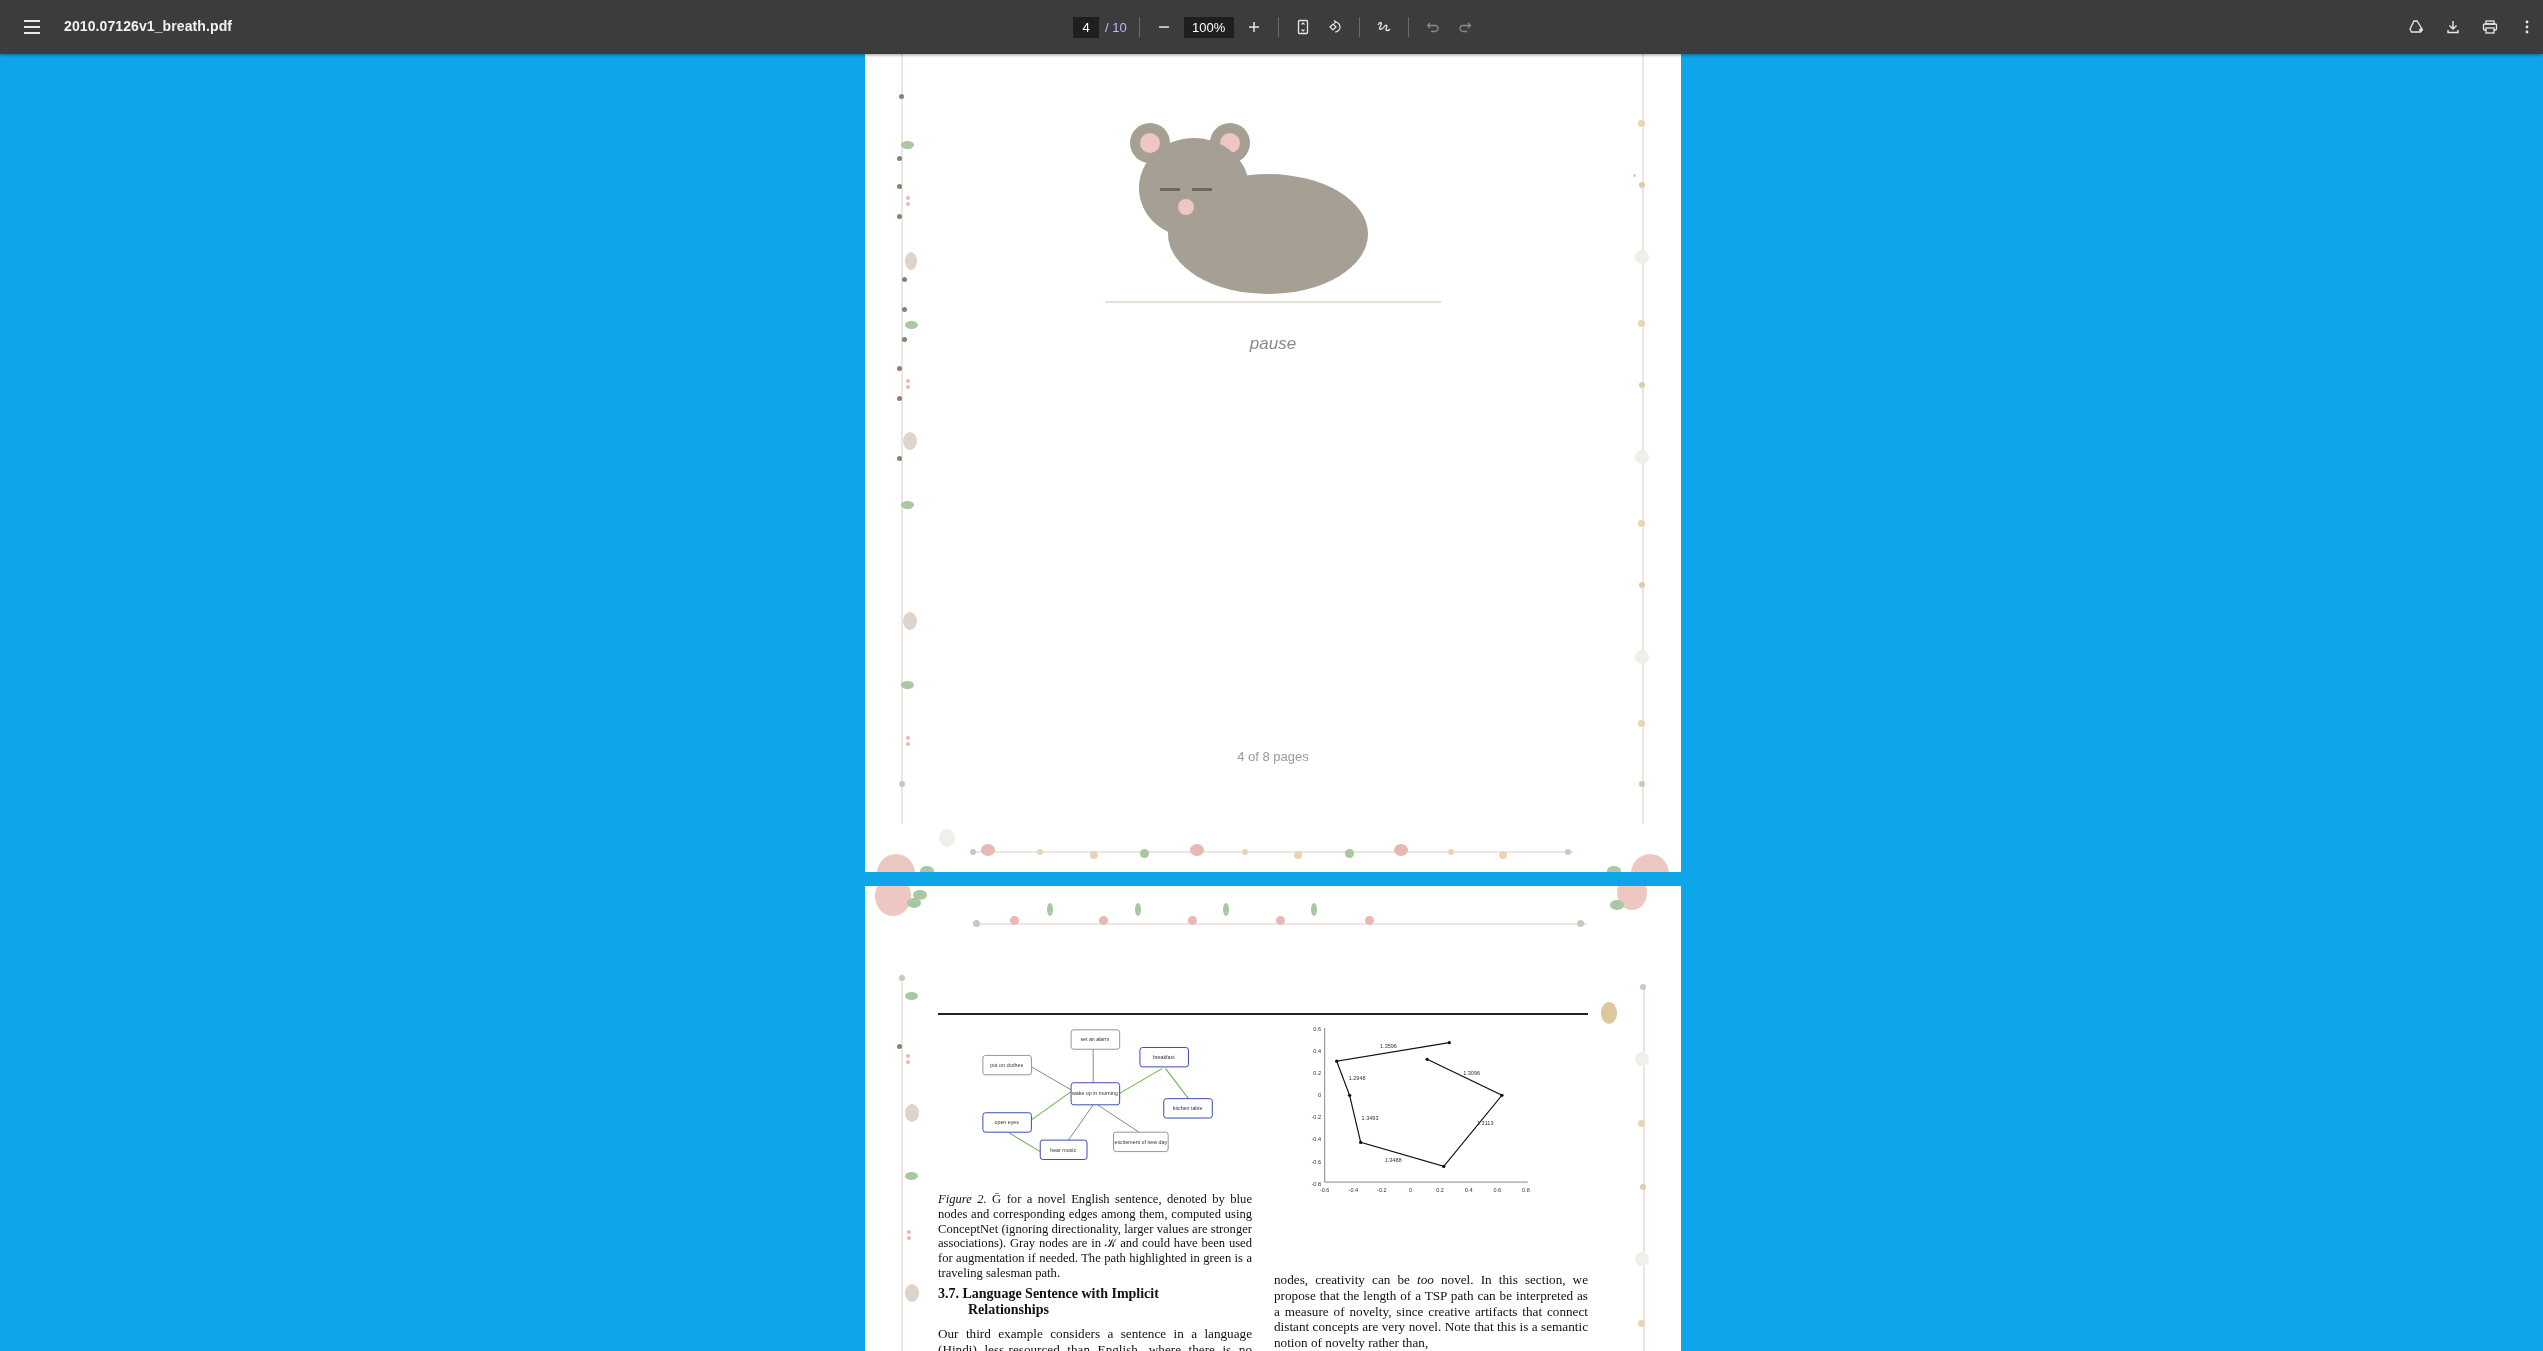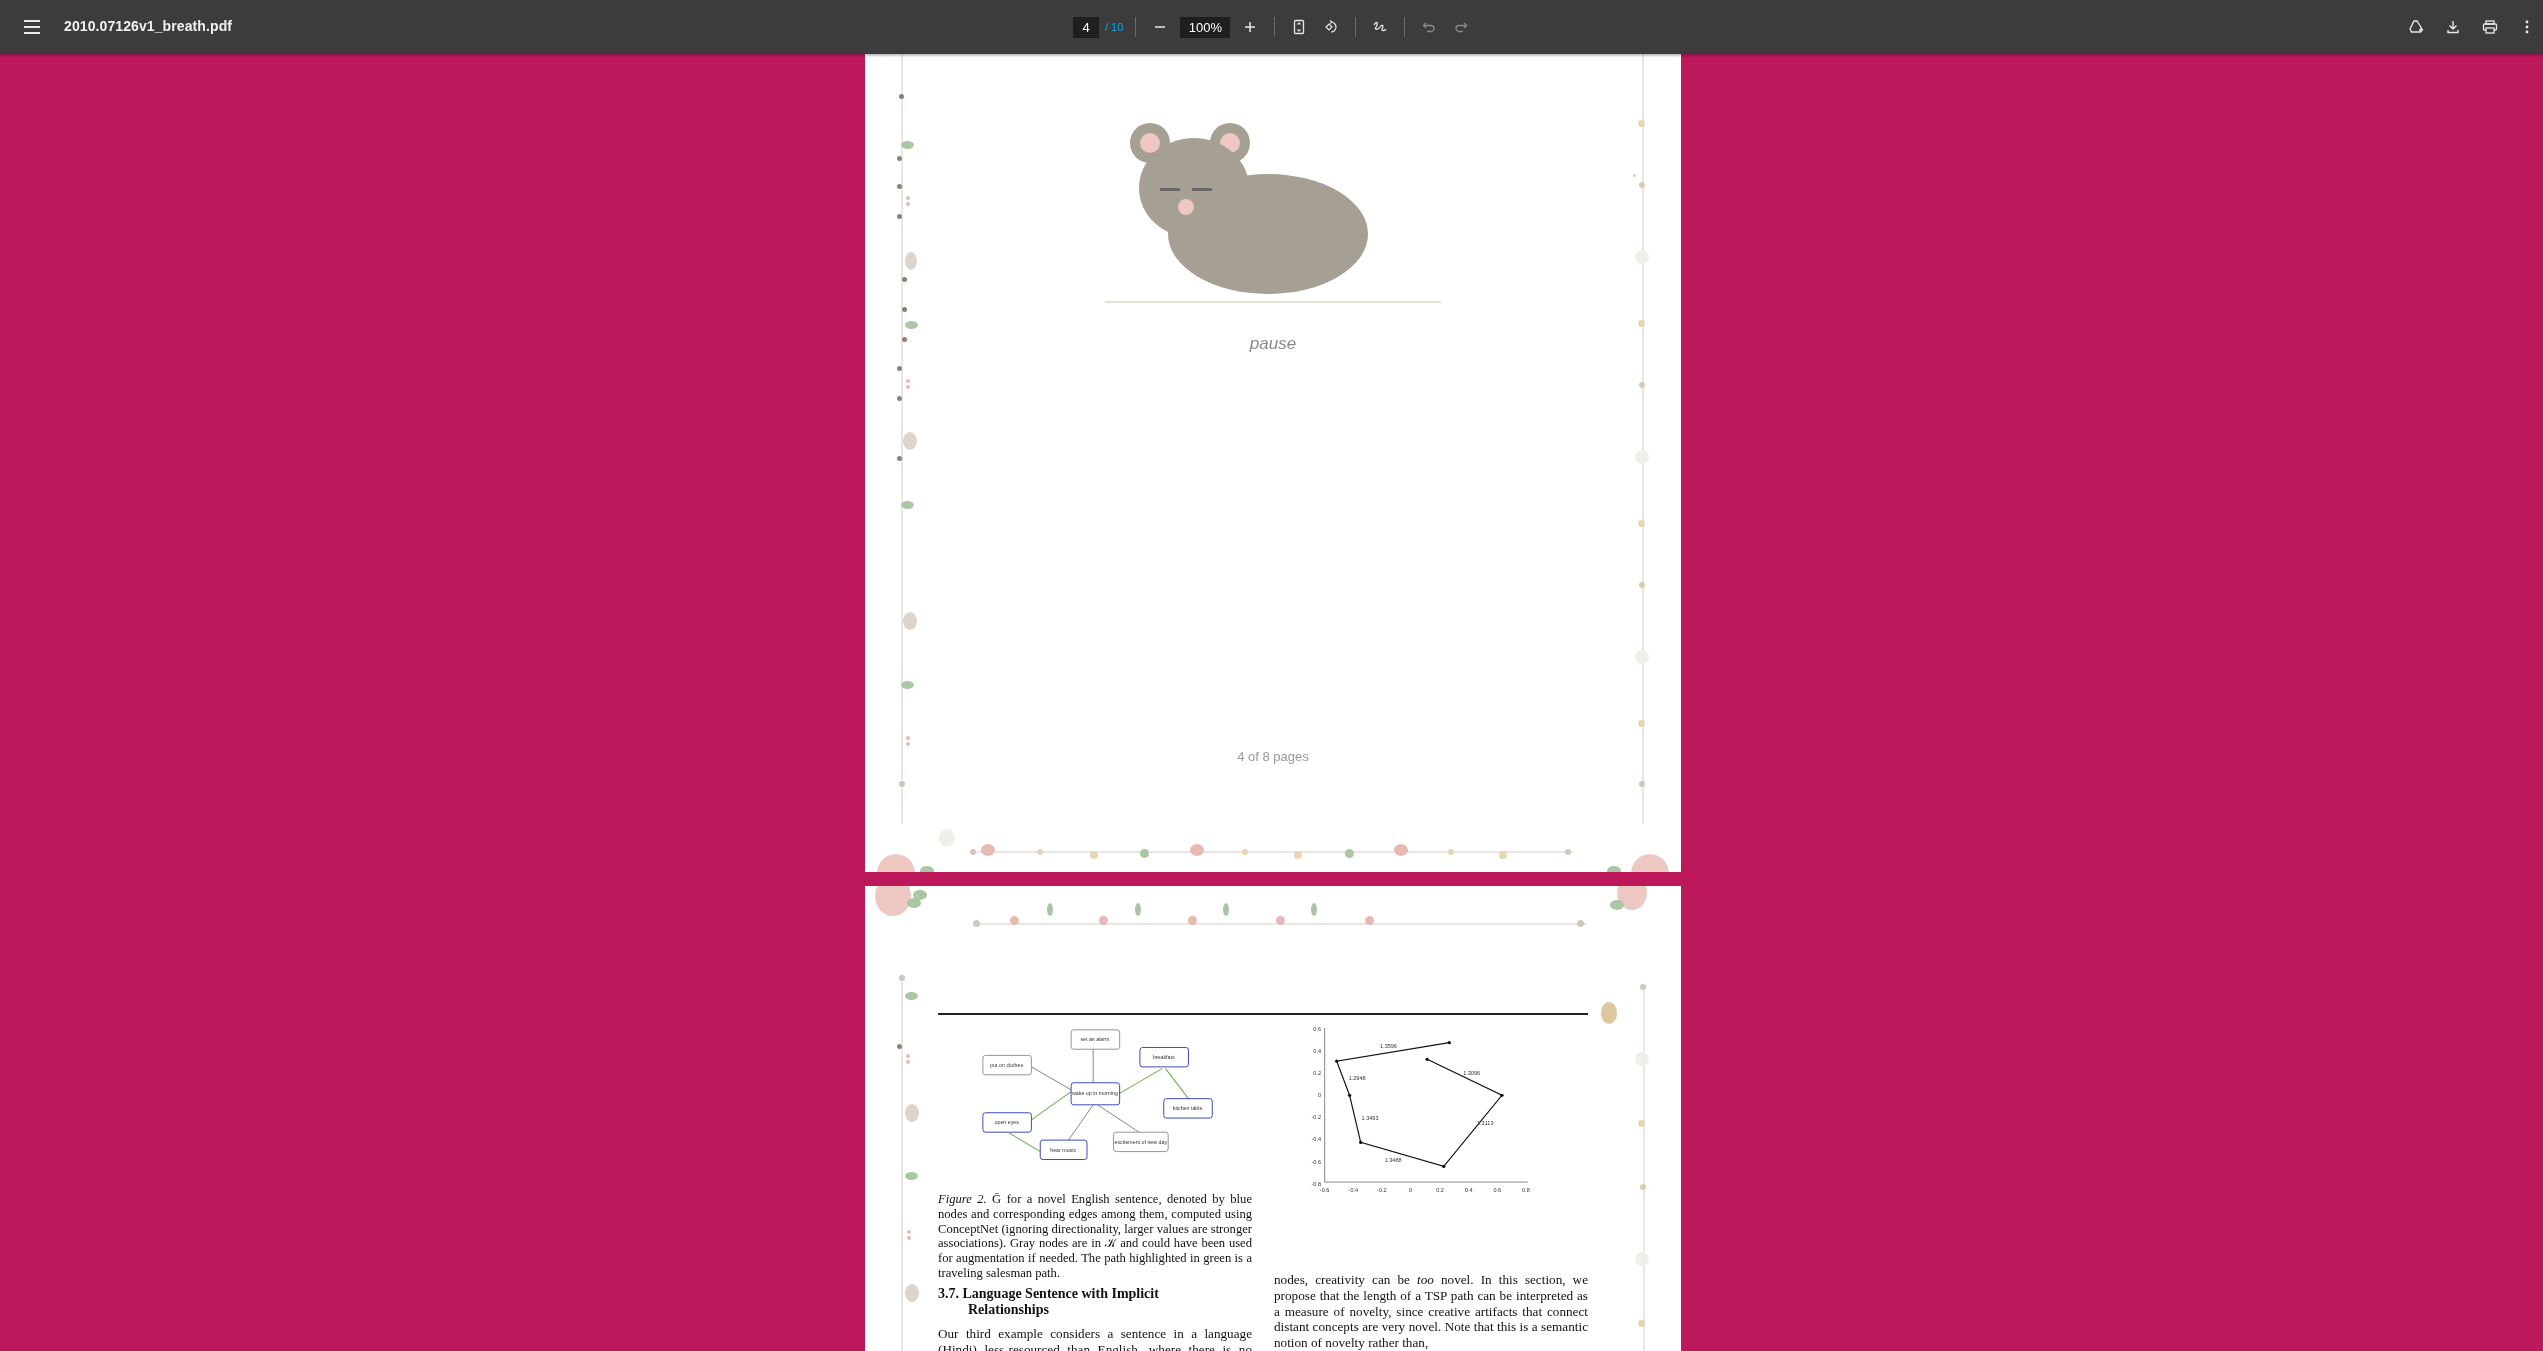--- a/index.html
+++ b/index.html
@@ -6,30 +6,30 @@
   html, body { width: 2543px; height: 1351px; overflow: hidden; background: #282828; }
   body { font-family: "Liberation Sans", sans-serif; position: relative; }
 
   
   .toolbar { position: absolute; left: 0; top: 0; width: 2543px; height: 54px; background: #3c3c3c; color: #fff; box-shadow: 0 1px 3px rgba(0,0,0,.4); z-index: 10; }
   .tb-menu { position: absolute; left: 22px; top: 16px; width: 20px; height: 22px; cursor: pointer; }
   .tb-menu span { display: block; height: 2px; background: #e8e8e8; margin: 4px 2px; }
   .tb-title { position: absolute; left: 64px; top: 18px; font-size: 14px; font-weight: bold; color: #f1f1f1; letter-spacing: 0.1px; }
   .tb-center { position: absolute; left: 1073px; top: 15px; height: 24px; display: flex; align-items: center; }
   .page-input { width: 26px; height: 21px; background: #1f1f1f; color: #fff; border: none; text-align: center; font-size: 13px; font-family: "Liberation Sans", sans-serif; }
-  .page-total { font-size: 11px; color: #0ea5e9; margin-left: 6px; text-align: center; }
+  .page-total { font-size: 13px; color: #c4b5fd; margin-left: 6px; text-align: center; }
   .tb-sep { width: 1px; height: 20px; background: #6a6a6a; margin: 0 12px; }
   .tb-btn { width: 24px; height: 24px; display: flex; align-items: center; justify-content: center; cursor: pointer; }
   .tb-btn svg { width: 16px; height: 16px; }
   .zoom-input { width: 50px; height: 21px; background: #1f1f1f; color: #fff; border: none; text-align: center; font-size: 13px; margin: 0 8px; font-family: "Liberation Sans", sans-serif; }
   .tb-right { position: absolute; right: 0; top: 15px; display: flex; align-items: center; }
   .tb-right .tb-btn { margin-right: 13px; }
 
   
-  .viewer { position: absolute; left: 0; top: 54px; width: 2543px; height: 1297px; background: #be185d; overflow: hidden; }
+  .viewer { position: absolute; left: 0; top: 54px; width: 2543px; height: 1297px; background: #0ea5e9; overflow: hidden; }
   .page { position: absolute; left: 865px; width: 816px; background: #fff; overflow: hidden; }
   .page1 { top: -30px; height: 848px; }
   .page2 { top: 832px; height: 500px; }
 
   
   .vline { position: absolute; width: 2px; background: #ece6e2; }
   .hline { position: absolute; height: 2px; background: #ece6e2; }
   .dot { position: absolute; border-radius: 50%; }
   .leaf { position: absolute; border-radius: 50%; background: #a9c7a2; }
 

